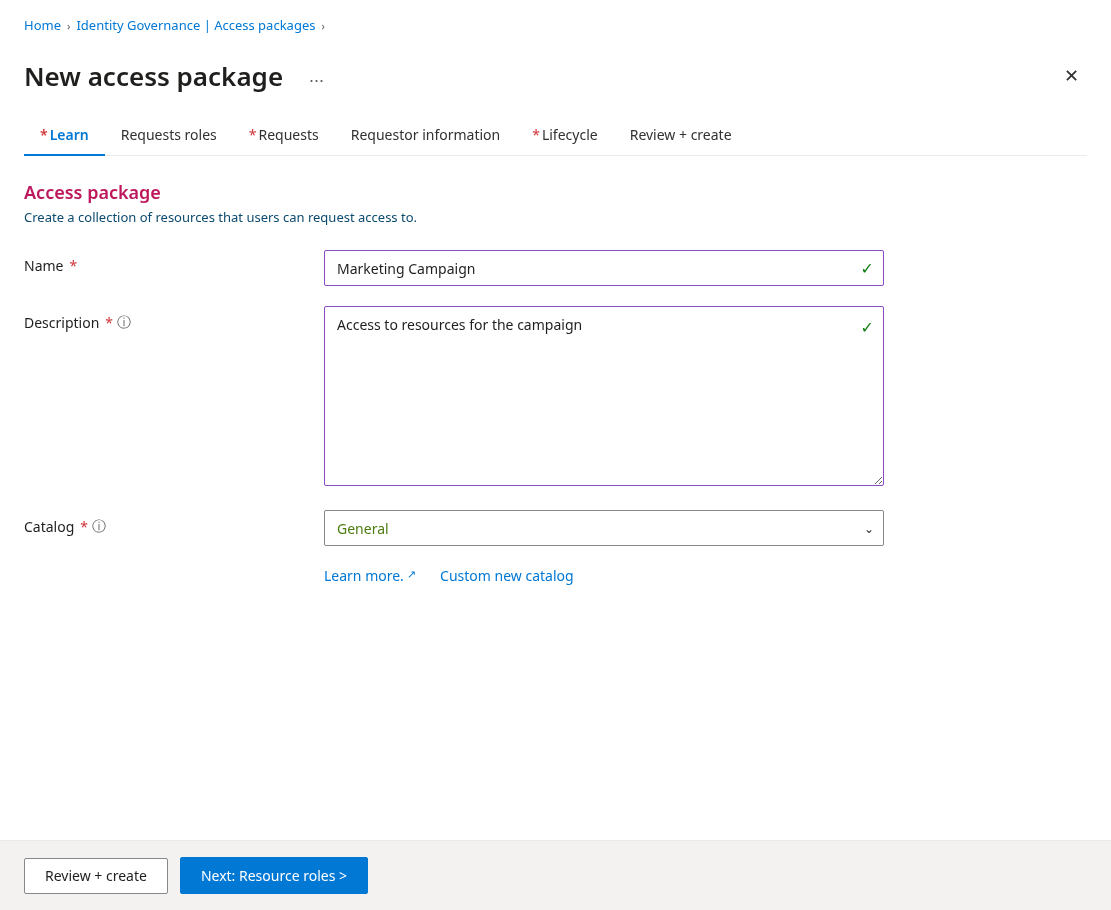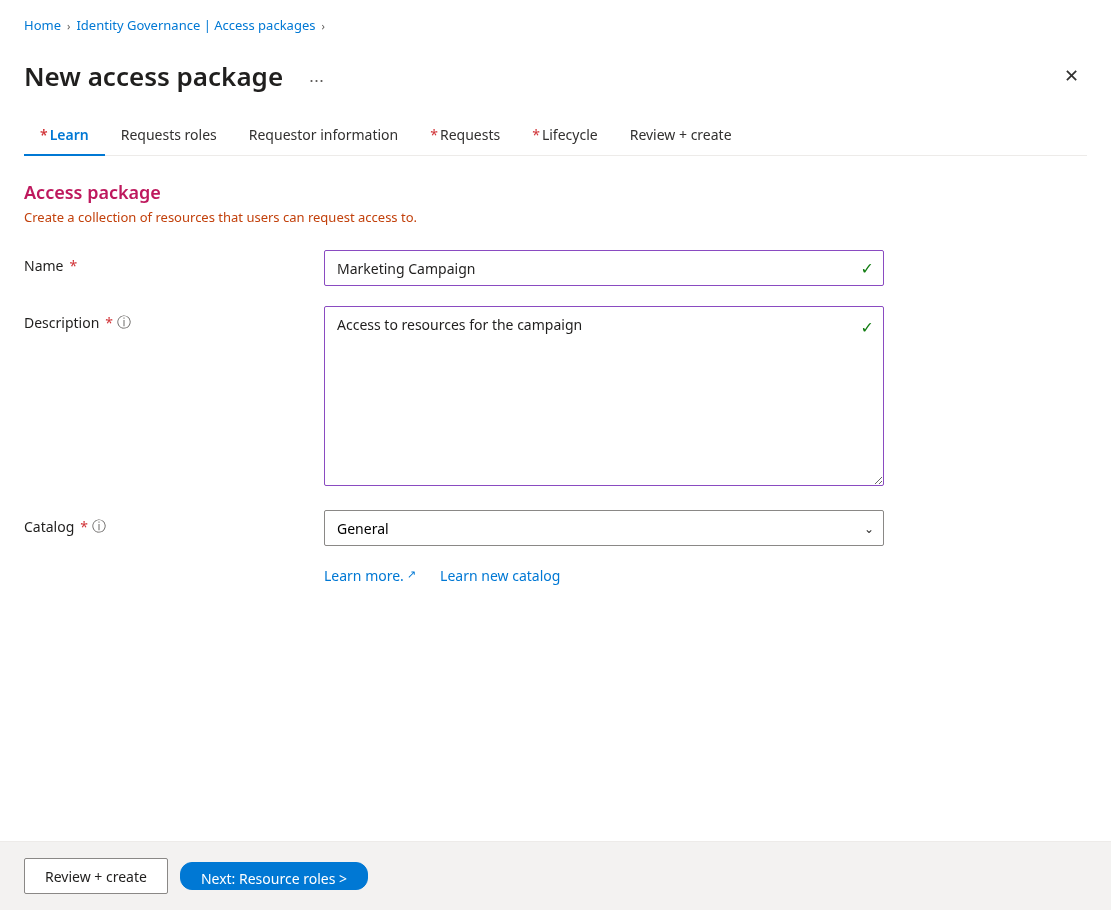--- a/index.html
+++ b/index.html
@@ -112,21 +112,21 @@
       overflow-y: auto;
     }
     .section-title {
       font-size: 18px;
       font-weight: 600;
       color: #be185d;
       margin-bottom: 4px;
     }
     .section-desc {
       font-size: 13px;
-      color: #c2410c;
+      color: #0c4a6e;
       margin-bottom: 24px;
     }
     .form-group {
       display: flex;
       align-items: flex-start;
       margin-bottom: 20px;
       margin-top: 9px;
     }
     .form-label {
       width: 300px;
@@ -198,21 +198,21 @@
       position: relative;
       width: 100%;
     }
     .select-input {
       width: 100%;
       height: 36px;
       border: 1px solid #8a8886;
       border-radius: 2px;
       padding: 0 36px 0 12px;
       font-size: 14px;
-      color: #000000;
+      color: #4d7c0f;
       background: #fff;
       cursor: pointer;
       appearance: none;
       font-family: inherit;
       outline: none;
     }
     .select-arrow {
       position: absolute;
       right: 10px;
       top: 50%;
@@ -259,22 +259,22 @@
       height: 36px;
     }
     .btn-primary {
       background: #0078d4;
       border: 1px solid #0078d4;
       color: #fff;
       padding: 6px 20px;
       font-size: 14px;
       cursor: pointer;
       font-family: inherit;
-      border-radius: 12px;
-      height: 28px;
+      border-radius: 2px;
+      height: 37px;
     }
   </style>
 </head>
 <body>
 
 <div class="panel">
 
   <div class="panel-header">
     <div class="breadcrumb">
       <a>Home</a>
@@ -289,24 +289,24 @@
         <button class="ellipsis-btn">...</button>
       </div>
       <button class="close-btn">✕</button>
     </div>
 
     <div class="tabs">
       <div class="tab active">
         <span class="required-star">*</span><span>Learn</span>
       </div>
       <div class="tab">Requests roles</div>
-      <div class="tab">Requestor information</div>
       <div class="tab">
         <span class="required-star">*</span><span>Requests</span>
       </div>
+      <div class="tab">Requestor information</div>
       <div class="tab">
         <span class="required-star">*</span><span>Lifecycle</span>
       </div>
       <div class="tab">Review + create</div>
     </div>
   </div>
 
   <div class="panel-content">
     <h2 class="section-title">Access package</h2>
     <p class="section-desc">Create a collection of resources that users can request access to.</p>
@@ -353,21 +353,21 @@
           <span class="select-arrow">⌄</span>
         </div>
       </div>
     </div>
 
     <div class="links-row" style="padding-left: 300px;">
       <a class="link">
         <span>Learn more.</span>
         <span class="link-icon">↗</span>
       </a>
-      <a class="link">Learn new catalog</a>
+      <a class="link">Custom new catalog</a>
     </div>
   </div>
 
   <div class="panel-footer">
     <button class="btn-outline">Review + create</button>
     <button class="btn-primary">Next: Resource roles &gt;</button>
   </div>
 
 </div>
 

